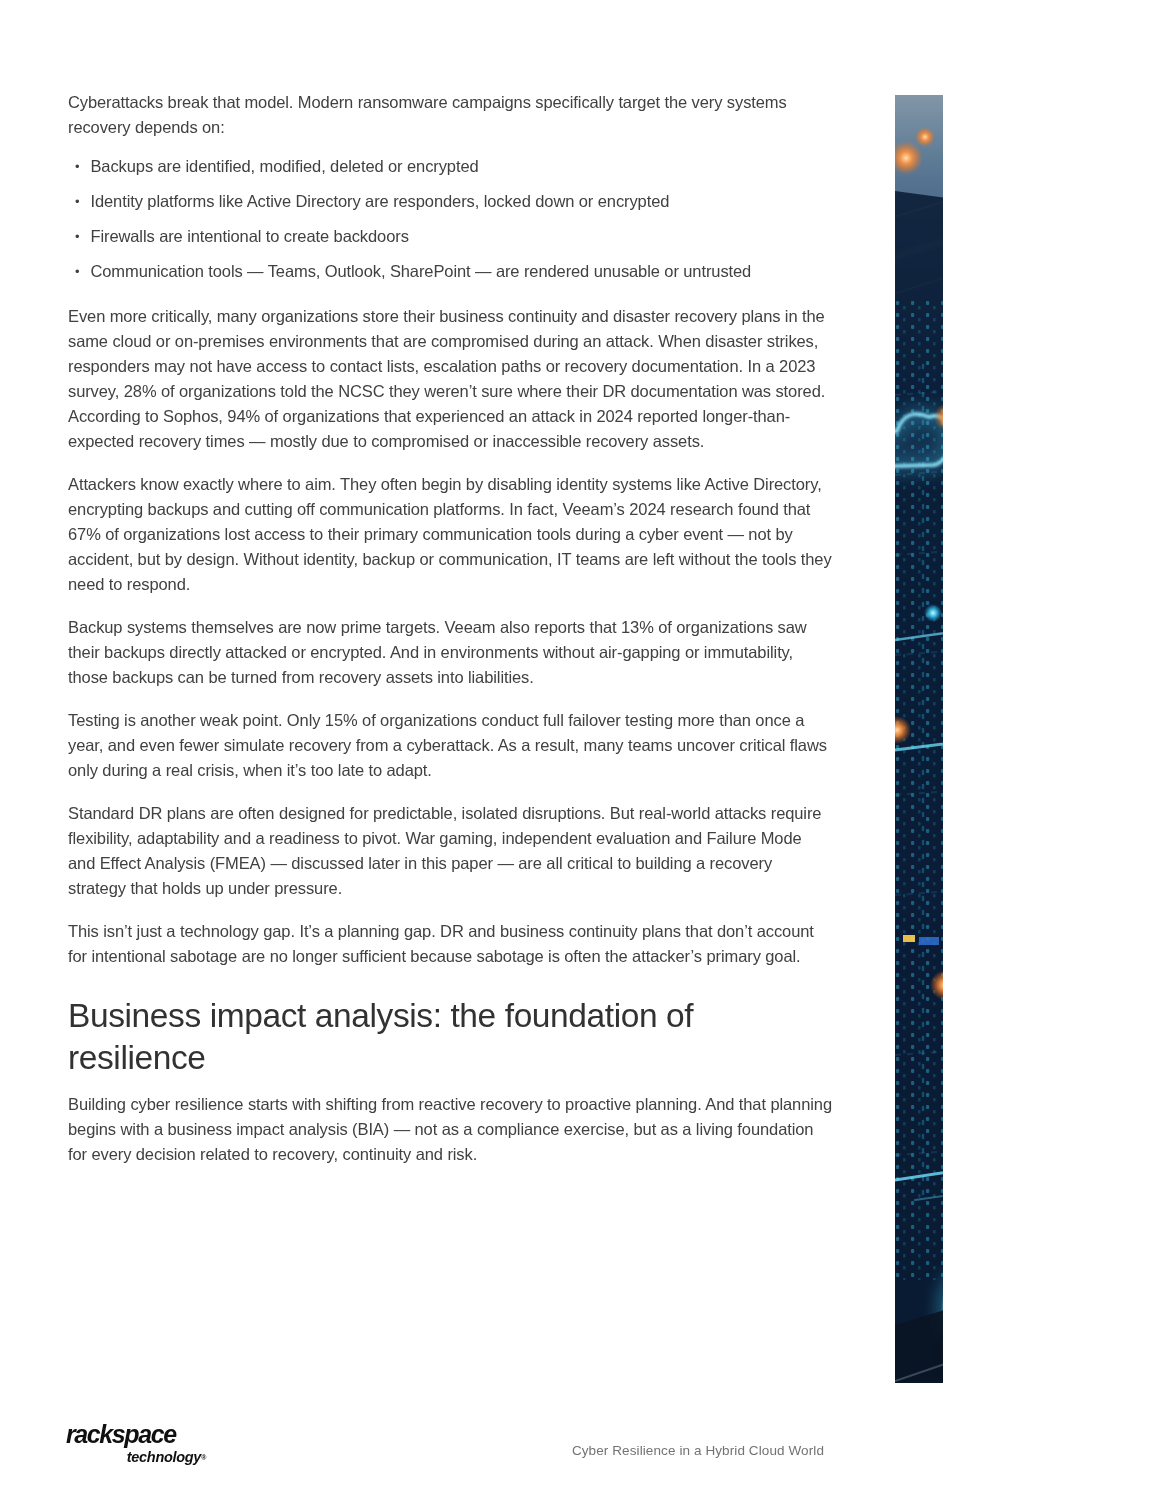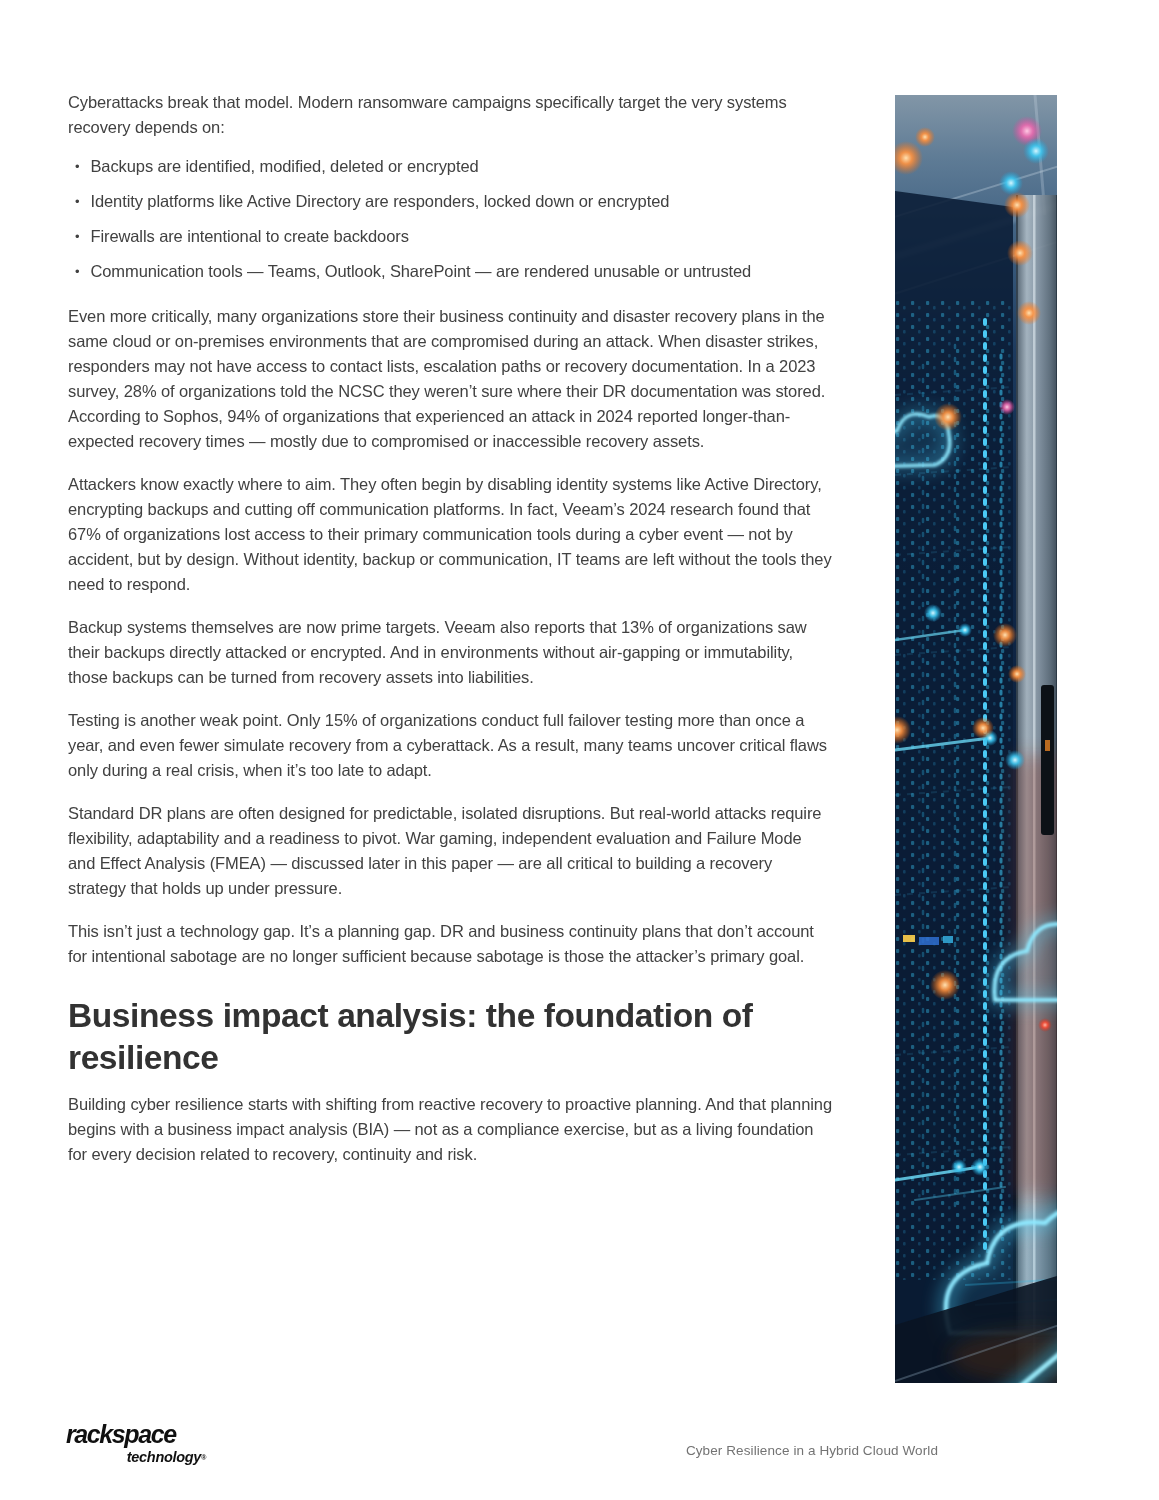--- a/index.html
+++ b/index.html
@@ -1,30 +1,30 @@
 <!DOCTYPE html>
 <html><head>
 <meta charset="utf-8">
 <style>
   html,body{margin:0;padding:0;background:#ffffff;}
   .page{
-    position:relative;width:1057px;height:1500px;background:#ffffff;
+    position:relative;width:943px;height:1500px;background:#ffffff;
     font-family:"Liberation Sans",sans-serif;overflow:hidden;
   }
   
   .content{position:absolute;left:68px;top:90px;width:764px;color:#414141;}
   .content p{font-size:16.5px;line-height:25px;margin:0 0 18px 0;letter-spacing:-0.1px;}
   ul.impact-list{list-style:none;margin:-4px 0 20px 0;padding:0;}
   ul.impact-list li{
     display:flex;gap:11px;margin:0 0 10px 0;padding-left:7px;
     font-size:16.5px;line-height:25px;letter-spacing:-0.1px;
   }
   ul.impact-list .marker{font-size:13px;line-height:25px;color:#414141;flex:0 0 auto;}
   h1.section-heading{
-    font-size:33.5px;line-height:42px;font-weight:700;color:#323232;
+    font-size:33.5px;line-height:42px;font-weight:400;color:#323232;
     letter-spacing:-0.4px;margin:26px 0 13px 0;
   }
   
   .photo{
     position:absolute;left:895px;top:95px;width:264px;height:1288px;
     overflow:hidden;background:#0b1e3a;
   }
   .photo svg{display:block;}
   
   .logo{position:absolute;left:66px;top:1419px;width:142px;color:#101010;}
@@ -75,21 +75,21 @@
         <span class="marker">•</span>
         <span>Communication tools — Teams, Outlook, SharePoint — are rendered unusable or untrusted</span>
       </li>
     </ul>
 
     <p>Even more critically, many organizations store their business continuity and disaster recovery plans in the same cloud or on-premises environments that are compromised during an attack. When disaster strikes, responders may not have access to contact lists, escalation paths or recovery documentation. In a 2023 survey, 28% of organizations told the NCSC they weren’t sure where their DR documentation was stored. According to Sophos, 94% of organizations that experienced an attack in 2024 reported longer-than-expected recovery times — mostly due to compromised or inaccessible recovery assets.</p>
     <p>Attackers know exactly where to aim. They often begin by disabling identity systems like Active Directory, encrypting backups and cutting off communication platforms. In fact, Veeam’s 2024 research found that 67% of organizations lost access to their primary communication tools during a cyber event — not by accident, but by design. Without identity, backup or communication, IT teams are left without the tools they need to respond.</p>
     <p>Backup systems themselves are now prime targets. Veeam also reports that 13% of organizations saw their backups directly attacked or encrypted. And in environments without air-gapping or immutability, those backups can be turned from recovery assets into liabilities.</p>
     <p>Testing is another weak point. Only 15% of organizations conduct full failover testing more than once a year, and even fewer simulate recovery from a cyberattack. As a result, many teams uncover critical flaws only during a real crisis, when it’s too late to adapt.</p>
     <p>Standard DR plans are often designed for predictable, isolated disruptions. But real-world attacks require flexibility, adaptability and a readiness to pivot. War gaming, independent evaluation and Failure Mode and Effect Analysis (FMEA) — discussed later in this paper — are all critical to building a recovery strategy that holds up under pressure.</p>
-    <p>This isn’t just a technology gap. It’s a planning gap. DR and business continuity plans that don’t account for intentional sabotage are no longer sufficient because sabotage is those the attacker’s primary goal.</p>
+    <p>This isn’t just a technology gap. It’s a planning gap. DR and business continuity plans that don’t account for intentional sabotage are no longer sufficient because sabotage is often the attacker’s primary goal.</p>
 
     <h1 class="section-heading">Business impact analysis: the foundation of resilience</h1>
     <p>Building cyber resilience starts with shifting from reactive recovery to proactive planning. And that planning begins with a business impact analysis (BIA) — not as a compliance exercise, but as a living foundation for every decision related to recovery, continuity and risk.</p>
   </main>
 
   <aside class="photo">
     <svg width="264" height="1288" viewBox="0 0 264 1288" xmlns="http://www.w3.org/2000/svg">
       <defs>
         <linearGradient id="bg" x1="0" y1="0" x2="0" y2="1">
           <stop offset="0" stop-color="#8296a7"></stop>

